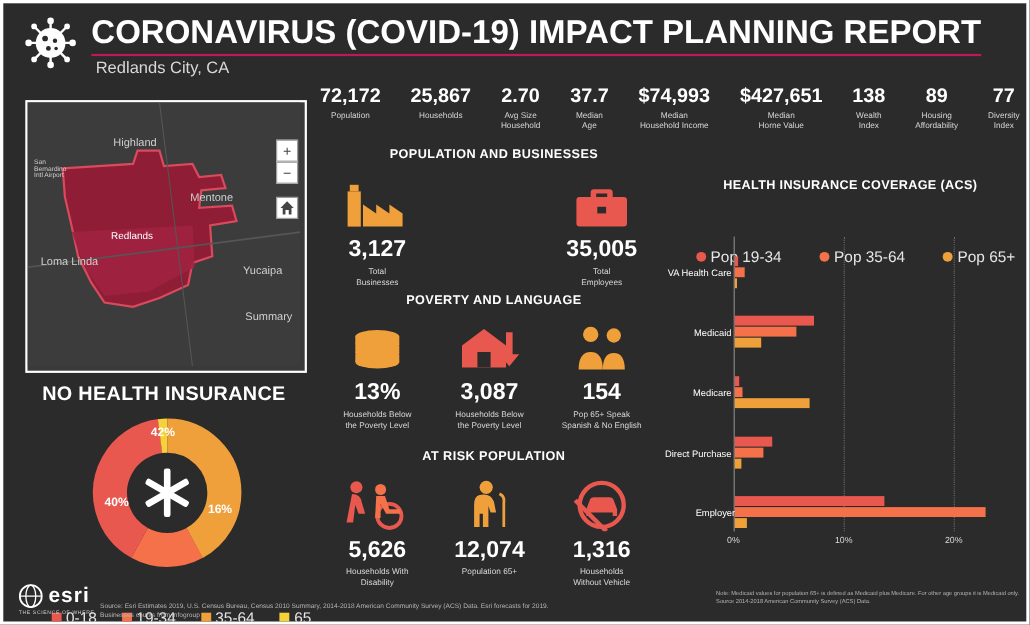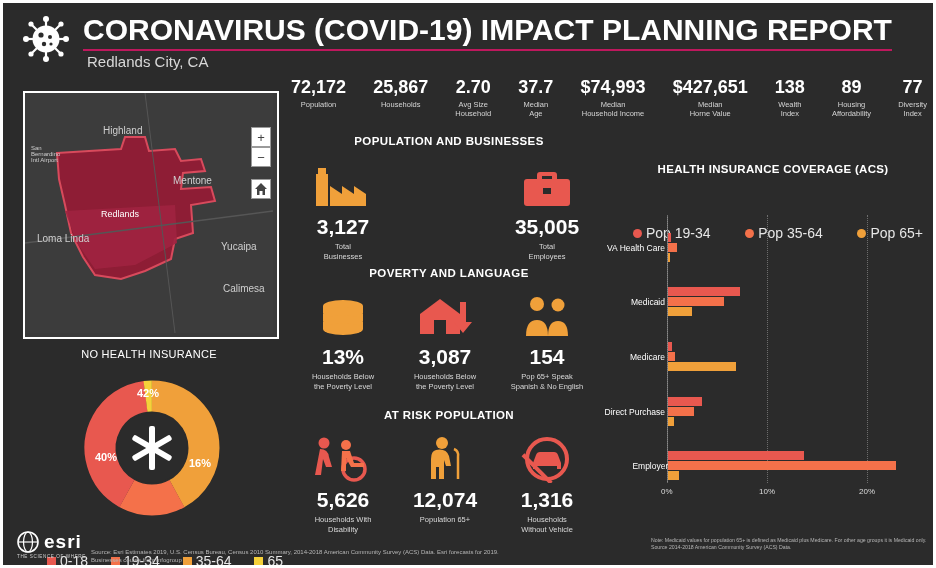--- a/index.html
+++ b/index.html
@@ -21,21 +21,21 @@
   #kpistrip{position:absolute;left:288px;top:74px;width:636px;height:46px;display:flex;justify-content:space-between;}
   .kpi{text-align:center;color:#ffffff;}
   .kpi .v{font-size:18px;font-weight:bold;line-height:20px;}
   .kpi .l{font-size:7.5px;color:#d5d5d5;line-height:9px;margin-top:3px;}
   
   #mapbox{position:absolute;left:20px;top:88px;width:252px;height:244px;border:2px solid #ffffff;background:#3a3a3a;overflow:hidden;}
   .maplabel{position:absolute;color:#cfcfcf;font-size:10px;}
   .mapctrl{position:absolute;right:6px;background:#ffffff;color:#444;width:20px;height:20px;
            border:1px solid #9a9a9a;font-size:13px;line-height:19px;text-align:center;box-sizing:border-box;}
   
-  #nhi-title{position:absolute;left:20px;top:345px;width:252px;text-align:center;color:#ffffff;font-size:11px;font-weight:normal;letter-spacing:.3px;}
+  #nhi-title{position:absolute;left:20px;top:345px;width:252px;text-align:center;color:#ffffff;font-size:18px;font-weight:bold;letter-spacing:.3px;}
   #donutwrap{position:absolute;left:76px;top:372px;width:146px;height:146px;}
   .donutlabel{position:absolute;color:#ffffff;font-size:11px;font-weight:bold;}
   #legend{position:absolute;left:44px;top:513px;width:236px;display:flex;justify-content:space-between;align-items:center;}
   .leg{display:flex;align-items:center;color:#e6e6e6;font-size:14px;margin-top:37px;}
   .legsw{width:9px;height:9px;margin-right:4px;display:inline-block;}
   
   .secthead{position:absolute;text-align:center;color:#ffffff;font-size:11.5px;font-weight:bold;letter-spacing:.4px;}
   .trio{position:absolute;display:flex;width:300px;justify-content:space-between;}
   .cell{width:96px;text-align:center;color:#ffffff;}
   .cell .icon{height:52px;display:flex;align-items:flex-end;justify-content:center;}
@@ -155,21 +155,21 @@
       <line x1="120" y1="0" x2="150" y2="240" stroke="#565656" stroke-width="1"></line>
     </svg>
     <div class="maplabel" style="left:78px;top:32px;">Highland</div>
     <div class="maplabel" style="left:6px;top:52px;white-space:pre-line;font-size:6px;">San
 Bernardino
 Intl Airport</div>
     <div class="maplabel" style="left:148px;top:82px;">Mentone</div>
     <div class="maplabel" style="left:76px;top:116px;color:#ffffff;font-size:9px;">Redlands</div>
     <div class="maplabel" style="left:12px;top:140px;">Loma Linda</div>
     <div class="maplabel" style="left:196px;top:148px;">Yucaipa</div>
-    <div class="maplabel" style="left:198px;top:190px;">Calimesa</div>
+    <div class="maplabel" style="left:198px;top:190px;">Summary</div>
     <div class="mapctrl" style="top:34px;">+</div>
     <div class="mapctrl" style="top:54px;">−</div>
     <div class="mapctrl" style="top:86px;font-size:0;">
       <svg width="14" height="14" viewBox="0 0 14 14" style="margin:2px auto;display:block;">
         <path d="M7 1 L13 7 L11 7 L11 13 L8.5 13 L8.5 9 L5.5 9 L5.5 13 L3 13 L3 7 L1 7 Z" fill="#444"></path>
       </svg>
     </div>
   </div>
 
   <div id="nhi-title">NO HEALTH INSURANCE</div>

